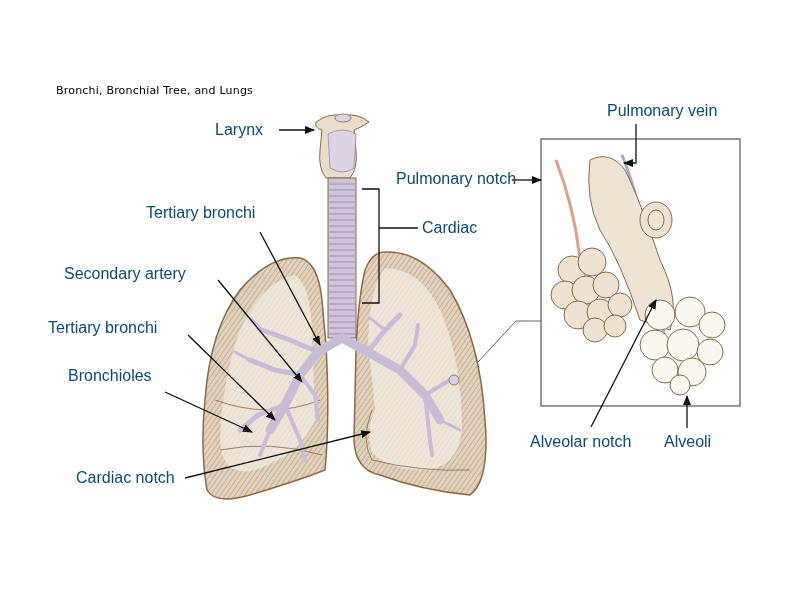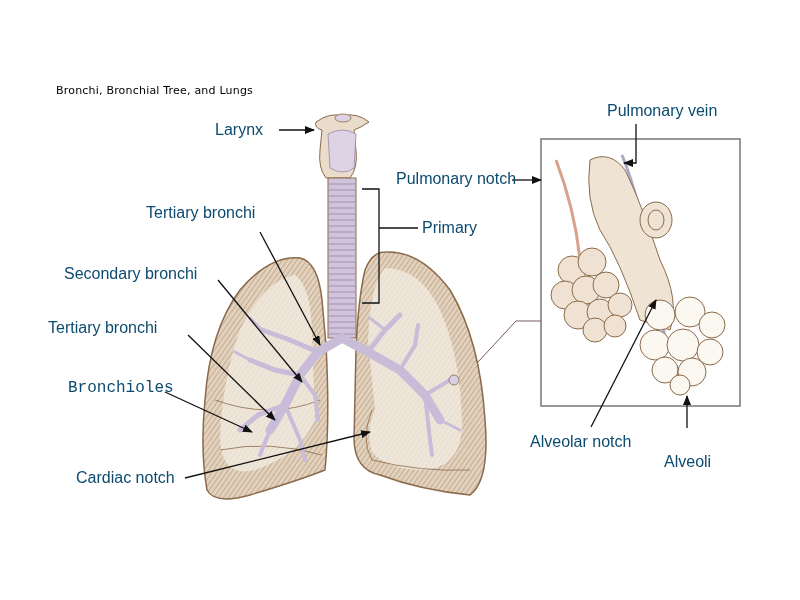--- a/index.html
+++ b/index.html
@@ -140,21 +140,21 @@
     <line x1="188" y1="335" x2="275" y2="420" marker-end="url(#arrow)"></line>
     <line x1="165" y1="392" x2="252" y2="432" marker-end="url(#arrow)"></line>
     <line x1="185" y1="478" x2="370" y2="432" marker-end="url(#arrow)"></line>
     <line x1="591" y1="427" x2="656" y2="300" marker-end="url(#arrow)"></line>
     <line x1="687" y1="428" x2="687" y2="396" marker-end="url(#arrow)"></line>
   </g>
 </svg>
 
 <div class="label" style="left:215px; top:121px;">Larynx</div>
 <div class="label" style="left:146px; top:204px;">Tertiary bronchi</div>
-<div class="label" style="left:64px; top:265px;">Secondary bronchi</div>
+<div class="label" style="left:64px; top:265px;">Secondary artery</div>
 <div class="label" style="left:48px; top:319px;">Tertiary bronchi</div>
-<div class="label" style="left:68px; top:379px;font-family:Liberation Mono, monospace;">Bronchioles</div>
+<div class="label" style="left:68px; top:367px;">Bronchioles</div>
 <div class="label" style="left:76px; top:469px;">Cardiac notch</div>
-<div class="label" style="left:422px; top:219px;">Primary</div>
+<div class="label" style="left:422px; top:219px;">Cardiac</div>
 <div class="label" style="left:396px; top:170px;">Pulmonary notch</div>
 <div class="label" style="left:607px; top:102px;">Pulmonary vein</div>
 <div class="label" style="left:530px; top:433px;">Alveolar notch</div>
-<div class="label" style="left:664px; top:433px;margin-top:20px;">Alveoli</div>
+<div class="label" style="left:664px; top:433px;">Alveoli</div>
 
 </body></html>

